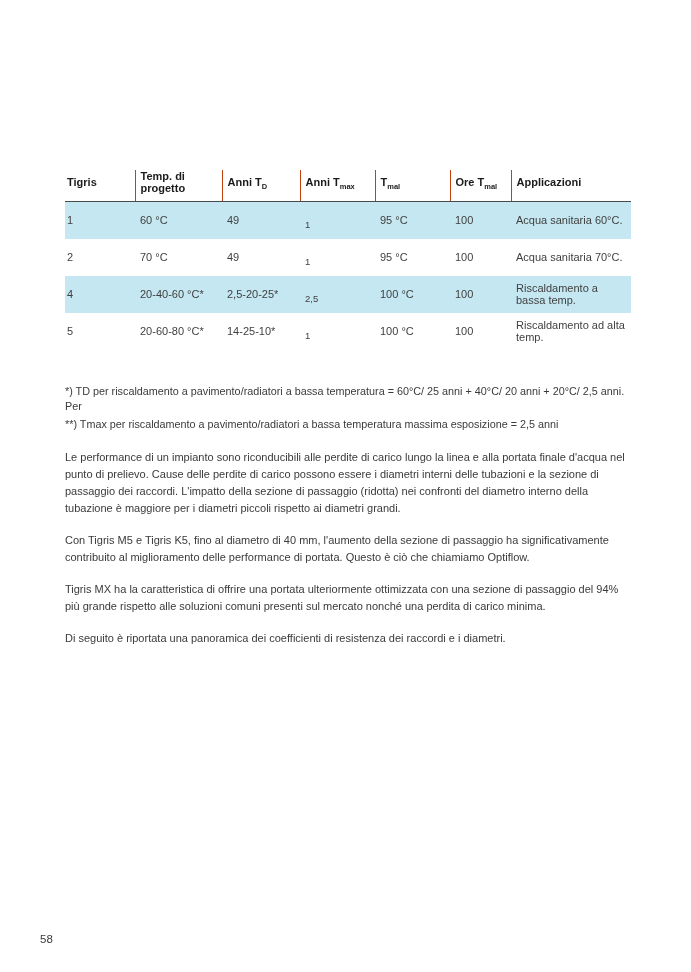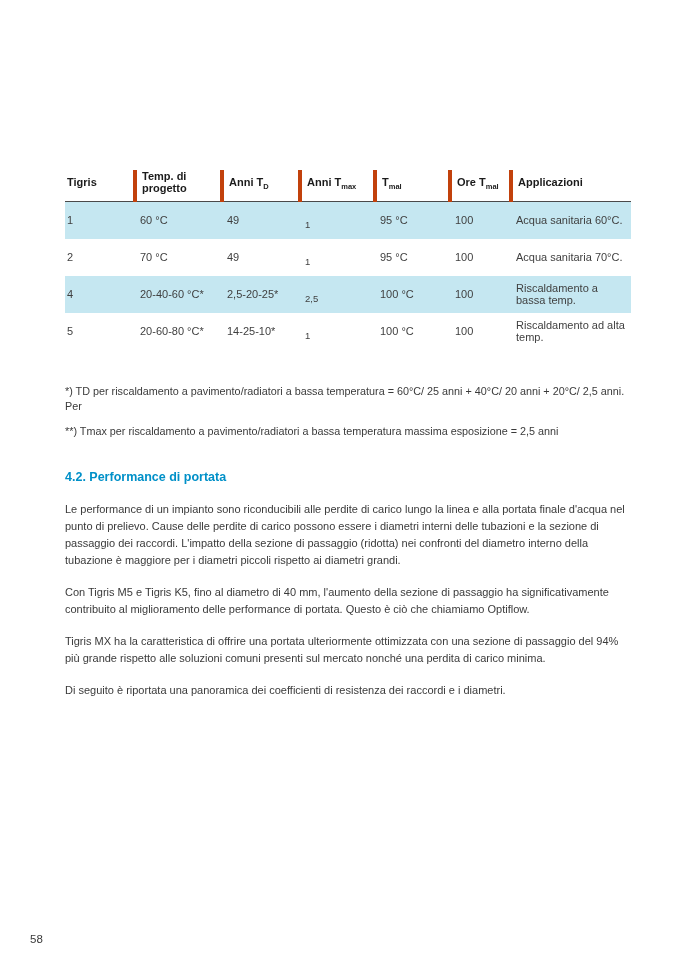--- a/index.html
+++ b/index.html
@@ -36,21 +36,21 @@
 
   .doc-table th {
     text-align: left;
     font-weight: bold;
     color: #1b1b1b;
     font-size: 11px;
     height: 26px;
     vertical-align: middle;
     padding: 0 4px 4px 5px;
     border-bottom: 1px solid #4a4a4a;
-    border-left: 4px solid #c2410c;
+    border-left: 1px solid #c2410c;
   }
   .doc-table th:first-child { border-left: none; padding-left: 2px; }
   .doc-table sub { font-size: 7.5px; }
 
   .doc-table td {
     height: 37px;
     vertical-align: middle;
     padding: 0 4px 0 5px;
     font-size: 11px;
     color: #3f3f3f;
@@ -61,21 +61,21 @@
   .doc-table td:nth-child(4) span {
     font-size: 9.5px;
     position: relative;
     top: 4px;
     display: inline-block;
   }
 
   
   .footnotes { margin-top: 34px; font-size: 10.8px; line-height: 15px; color: #3a3a3a; }
   .footnotes .fn-line2 { padding-left: 11px; }
-  .footnotes .fn2 { margin-top: 10px; }
+  .footnotes .fn2 { margin-top: 3px; }
 
   .caption { margin-top: 23px; font-size: 10.8px; color: #3a3a3a; }
   .caption b { color: #1b1b1b; }
 
   
   .section-heading {
     margin-top: 31px;
     font-size: 12.5px;
     font-weight: bold;
     color: #0090c8;
@@ -85,21 +85,21 @@
     font-size: 11px;
     line-height: 17px;
     color: #3a3a3a;
     width: 566px;
   }
   .body-para.first { margin-top: 17px; }
 
   
   .page-number {
     position: absolute;
-    left: 30px;
+    left: 40px;
     top: 933px;
     font-size: 11.5px;
     color: #3a3a3a;
   }
 </style>
 </head>
 <body>
 
 <div class="content">
 
@@ -163,21 +163,20 @@
       </tr>
     </tbody>
   </table>
 
   <div class="footnotes">
     <div class="fn-line1">*) TD per riscaldamento a pavimento/radiatori a bassa temperatura = 60°C/ 25 anni + 40°C/ 20 anni + 20°C/ 2,5 anni. Per</div>
     <div class="fn2">**) Tmax per riscaldamento a pavimento/radiatori a bassa temperatura massima esposizione = 2,5 anni</div>
   </div>
 
 
-  <div class="section-heading">4.2. Performance di portata</div>
 
   <p class="body-para first">Le performance di un impianto sono riconducibili alle perdite di carico lungo la linea e alla portata finale d'acqua nel punto di prelievo. Cause delle perdite di carico possono essere i diametri interni delle tubazioni e la sezione di passaggio dei raccordi. L'impatto della sezione di passaggio (ridotta) nei confronti del diametro interno della tubazione è maggiore per i diametri piccoli rispetto ai diametri grandi.</p>
   <p class="body-para">Con Tigris M5 e Tigris K5, fino al diametro di 40 mm, l'aumento della sezione di passaggio ha significativamente contribuito al miglioramento delle performance di portata. Questo è ciò che chiamiamo Optiflow.</p>
   <p class="body-para">Tigris MX ha la caratteristica di offrire una portata ulteriormente ottimizzata con una sezione di passaggio del 94% più grande rispetto alle soluzioni comuni presenti sul mercato nonché una perdita di carico minima.</p>
   <p class="body-para">Di seguito è riportata una panoramica dei coefficienti di resistenza dei raccordi e i diametri.</p>
 
 </div>
 
 <div class="page-number">58</div>
 

